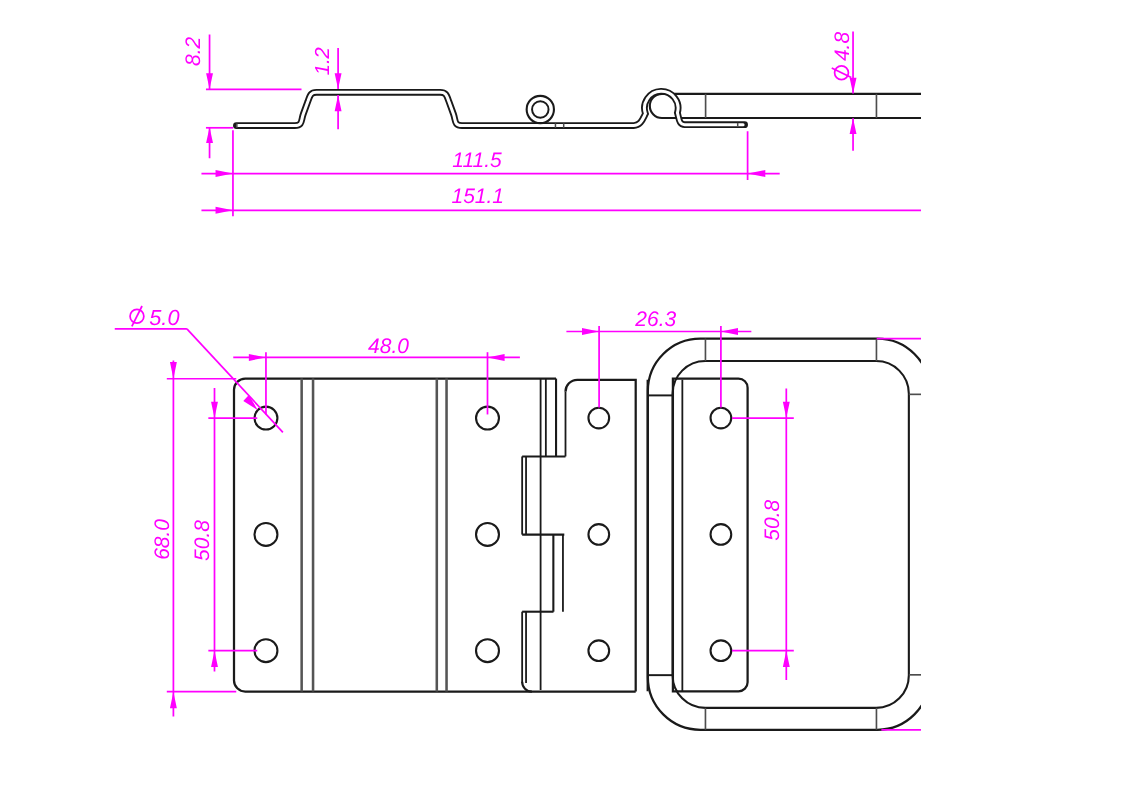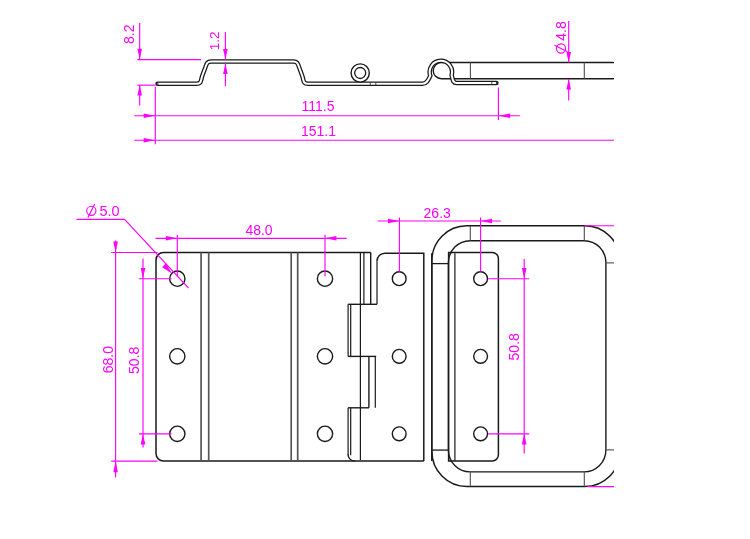--- a/index.html
+++ b/index.html
@@ -1,16 +1,16 @@
 <!DOCTYPE html>
 <html><head>
 <meta charset="utf-8">
 <style>
   html,body{margin:0;padding:0;background:#ffffff;}
-  .wrap{width:614px;height:539px;position:relative;background:#ffffff;overflow:hidden;}
+  .wrap{width:614px;height:539px;position:relative;background:#ffffff;overflow:hidden;font-style:italic;}
   text{font-family:"Liberation Sans", sans-serif;fill:#ff00ff;}
 </style>
 </head>
 <body>
 <div class="wrap">
 <svg width="750" height="539" viewBox="0 0 750 539" xmlns="http://www.w3.org/2000/svg">
 
 <rect x="0" y="0" width="750" height="539" fill="#ffffff"></rect>
 <g id="sideview" fill="none" stroke-linecap="butt">
 

